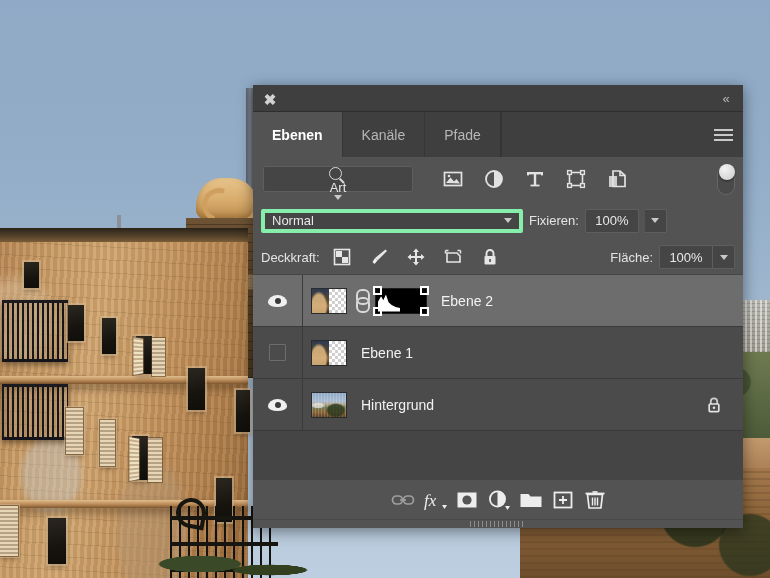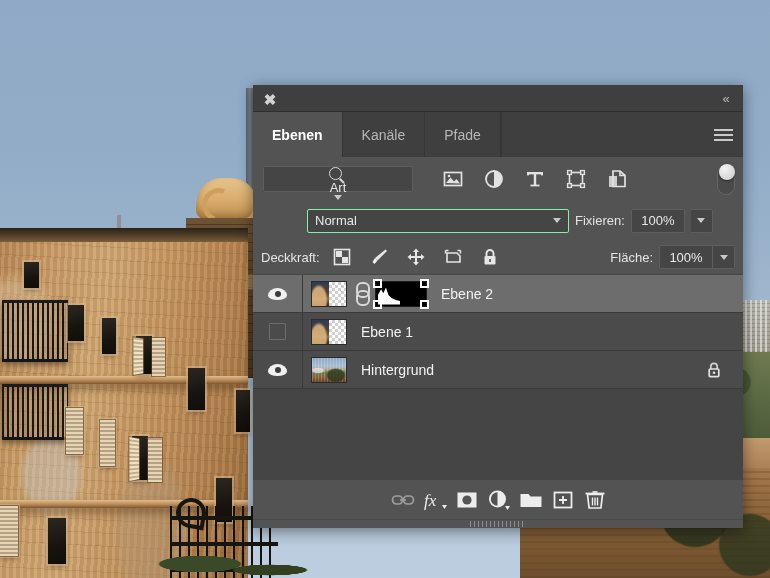--- a/index.html
+++ b/index.html
@@ -249,22 +249,22 @@
     background:radial-gradient(circle at 35% 30%,#f3f3f3,#c9c9c9);
     box-shadow:0 1px 2px rgba(0,0,0,.5);
   }
 
   
   .blendrow{
     height:39px;background:#535353;display:flex;align-items:center;
     padding:0 8px; gap:6px; flex:0 0 auto;
   }
   .combo{
-    height:24px;background:#454545;border:1px solid #86efac;border-radius:2px;
-    display:flex;align-items:center;padding:0 7px; cursor:pointer;margin-left:46px;
+    height:24px;background:#454545;border:4px solid #86efac;border-radius:2px;
+    display:flex;align-items:center;padding:0 7px; cursor:pointer;
   }
   .combo.blend{ width:262px; }
   .combo .cv{ flex:1 1 auto; font-size:13px; }
   .flbl{ font-size:13px;color:#e4e4e4; white-space:nowrap; }
   .numbox{
     width:54px;height:24px;background:#454545;border:1px solid #5e5e5e;
     border-radius:2px 0 0 2px; display:flex;align-items:center;justify-content:center;
     font-size:13px; cursor:text;
   }
   .numstep{
@@ -278,21 +278,21 @@
     height:35px;background:#535353;display:flex;align-items:center;
     padding:0 8px; gap:0; flex:0 0 auto;
     border-bottom:1px solid #464646;
   }
   .lockicons{ display:flex;align-items:center; gap:17px; margin-left:12px; }
   .lkicon{ width:20px;height:20px;position:relative; cursor:pointer; }
 
   
   .layerlist{ flex:1 1 auto; background:#454545; overflow:hidden; }
   .layerrow{
-    height:38px; display:flex; align-items:center;
+    height:52px; display:flex; align-items:center;
     border-bottom:1px solid #3a3a3a; position:relative;
     background:#4b4b4b;
   }
   .layerrow.selected{ background:#6d6d6d; }
   .eyecol{
     width:50px;height:100%;display:flex;align-items:center;justify-content:center;
     border-right:1px solid #3a3a3a; cursor:pointer; flex:0 0 auto;
   }
   .eye{
     width:19px;height:12px; position:relative;

